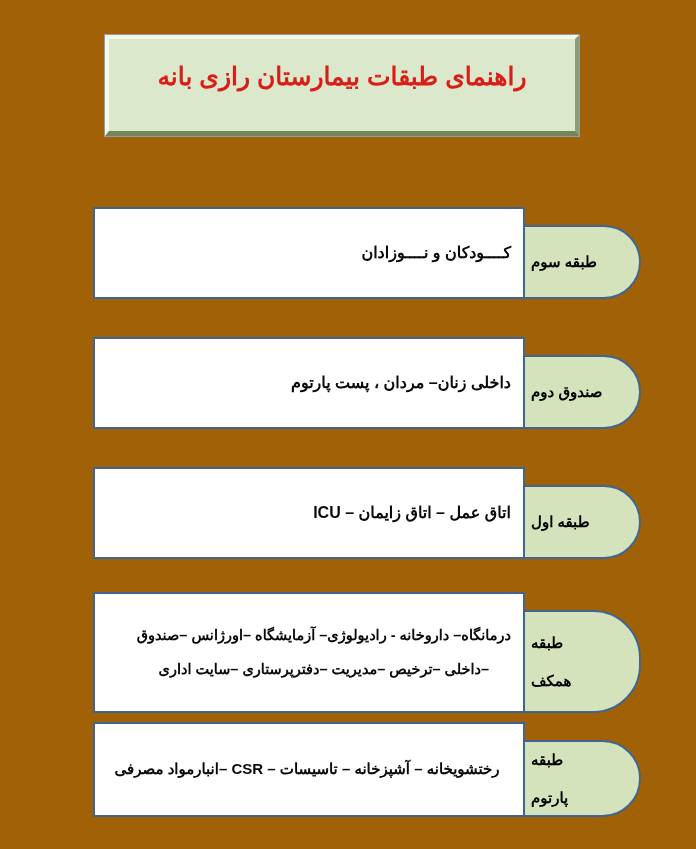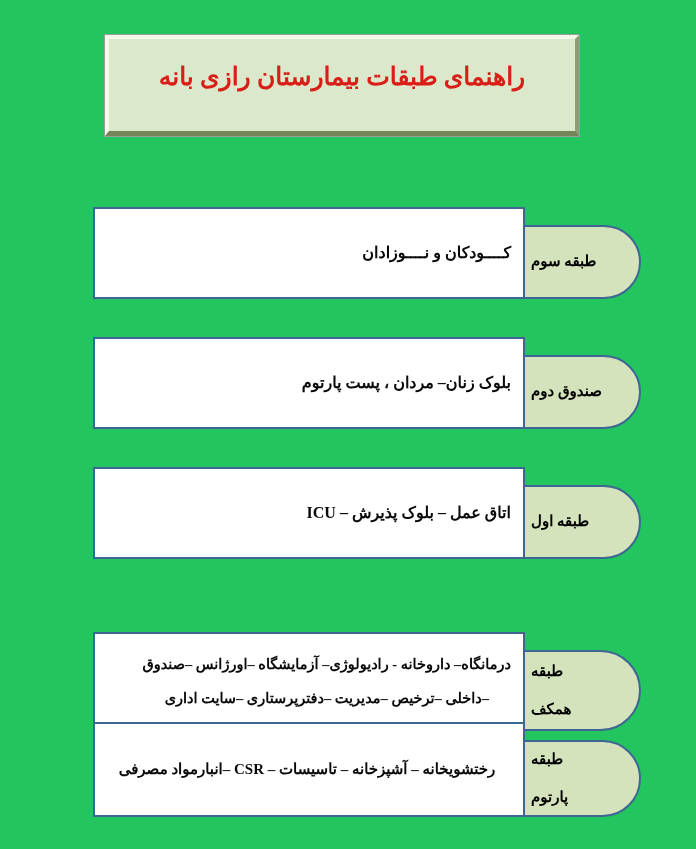--- a/index.html
+++ b/index.html
@@ -1,20 +1,20 @@
 <!DOCTYPE html>
 <html lang="fa"><head>
 <meta charset="utf-8">
 <style>
   html,body{margin:0;padding:0;}
   #canvas{
     position:relative;
     width:696px;height:849px;
-    background:#22c55e;
-    font-family:Liberation Serif, serif;
+    background:#a16207;
+    font-family:Liberation Sans, sans-serif;
     overflow:hidden;
   }
   
   .title-box{
     position:absolute;left:105px;top:35px;
     width:474px;height:101px;
     box-sizing:border-box;
     background:#DCE8CB;
     border-top:4px solid #F3F9EA;
     border-left:4px solid #F3F9EA;
@@ -27,21 +27,21 @@
   .title-text{
     direction:rtl;
     font-size:25px;font-weight:bold;
     letter-spacing:0.5px;
   }
   
   .row{position:absolute;left:93px;width:552px;height:92px;}
   .r1{top:207px;}
   .r2{top:337px;}
   .r3{top:467px;}
-  .r4{top:592px;height:99px;margin-top:40px;}
+  .r4{top:592px;height:121px;}
   .r5{top:722px;height:95px;}
   .row-box{
     position:absolute;left:0;top:0;bottom:0;width:432px;
     box-sizing:border-box;
     background:#FFFFFF;
     border:2px solid #3E6593;
     display:flex;align-items:center;
     direction:rtl;
     padding:0 12px 0 8px;
   }
@@ -89,32 +89,32 @@
       </div>
     </div>
     <div class="row-tab">
       <span class="tab-line">طبقه سوم</span>
     </div>
   </div>
 
   <div class="row r2">
     <div class="row-box">
       <div class="row-text">
-        <span class="line">بلوک زنان– مردان ، پست پارتوم</span>
+        <span class="line">داخلی زنان– مردان ، پست پارتوم</span>
       </div>
     </div>
     <div class="row-tab">
       <span class="tab-line">صندوق دوم</span>
     </div>
   </div>
 
   <div class="row r3">
     <div class="row-box">
       <div class="row-text">
-        <span class="line">اتاق عمل – بلوک پذیرش – ICU</span>
+        <span class="line">اتاق عمل – اتاق زایمان – ICU</span>
       </div>
     </div>
     <div class="row-tab">
       <span class="tab-line">طبقه اول</span>
     </div>
   </div>
 
   <div class="row r4">
     <div class="row-box">
       <div class="row-text">

